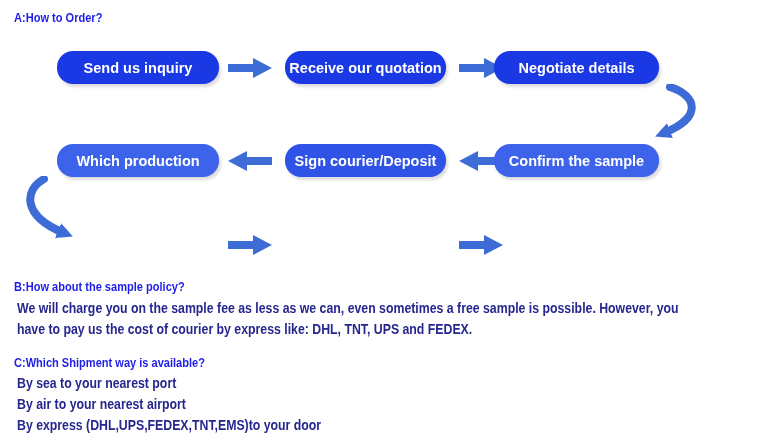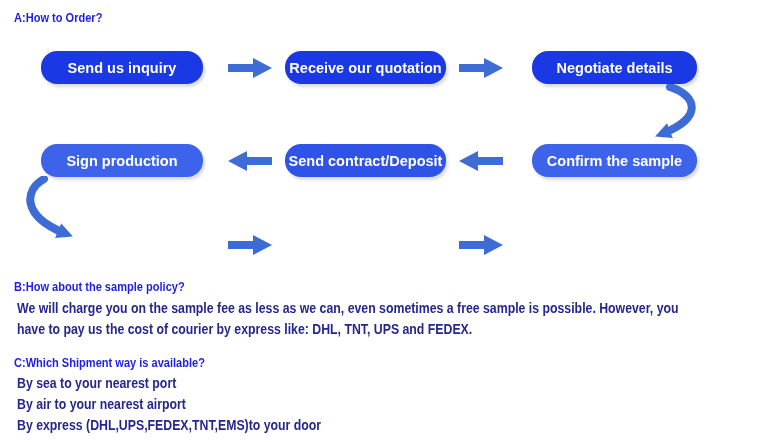--- a/index.html
+++ b/index.html
@@ -30,23 +30,23 @@
   .btn{
     position:absolute;height:33px;border-radius:16px;
     color:var(--button-text);font-weight:bold;font-size:14.5px;
     display:flex;align-items:center;justify-content:center;
     box-shadow:2px 3px 3px rgba(0,0,0,.14);
     white-space:nowrap;
   }
   .tone-dark{background:var(--button-dark)}
   .tone-medium{background:var(--button-medium)}
   .tone-light{background:var(--button-light)}
-  .c1{left:41px;width:162px}
+  .c1{left:57px;width:162px}
   .c2{left:285px;width:161px}
-  .c3{left:532px;width:165px}
+  .c3{left:494px;width:165px}
   .r1{top:51px}.r2{top:144px}.r3{top:228px}
   .block-arrow{position:absolute;width:44px;height:20px}
   .a1{left:228px}.a2{left:459px}
   .ar1{top:58px}.ar2{top:151px}.ar3{top:235px}
   .curve{position:absolute}
   .arrow-fill{fill:var(--arrow)}
   .curve-path{stroke:var(--arrow);stroke-width:8;fill:none;stroke-linecap:round}
 </style>
 </head>
 <body>
@@ -74,27 +74,27 @@
   <svg class="curve" style="left:640px;top:84px" width="66" height="60" viewBox="0 0 66 60">
     <defs>
       <marker id="ah1" viewBox="0 0 10 10" refX="4" refY="5" markerWidth="16" markerHeight="16" markerUnits="userSpaceOnUse" orient="auto">
         <path d="M0,0 L10,5 L0,10 Z" class="arrow-fill"></path>
       </marker>
     </defs>
     <path class="curve-path" d="M30,3 C58,12 62,34 24,49" marker-end="url(#ah1)"></path>
   </svg>
 
   <div class="btn tone-light c1 r2">
-    <span>Sign production</span>
+    <span>Which production</span>
   </div>
   <svg class="block-arrow a1 ar2" viewBox="0 0 44 20">
     <polygon class="arrow-fill" points="44,6 19,6 19,0 0,10 19,20 19,14 44,14"></polygon>
   </svg>
   <div class="btn tone-medium c2 r2">
-    <span>Send contract/Deposit</span>
+    <span>Sign courier/Deposit</span>
   </div>
   <svg class="block-arrow a2 ar2" viewBox="0 0 44 20">
     <polygon class="arrow-fill" points="44,6 19,6 19,0 0,10 19,20 19,14 44,14"></polygon>
   </svg>
   <div class="btn tone-light c3 r2">
     <span>Confirm the sample</span>
   </div>
 
   <svg class="curve" style="left:20px;top:176px" width="60" height="64" viewBox="0 0 60 64">
     <defs>

